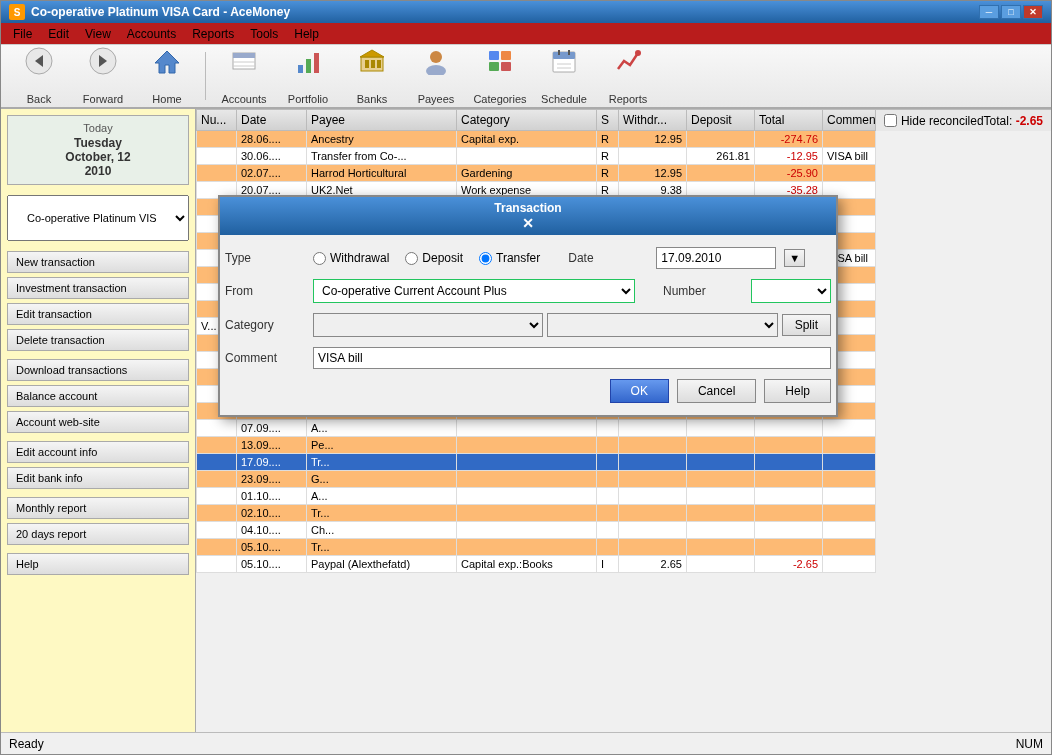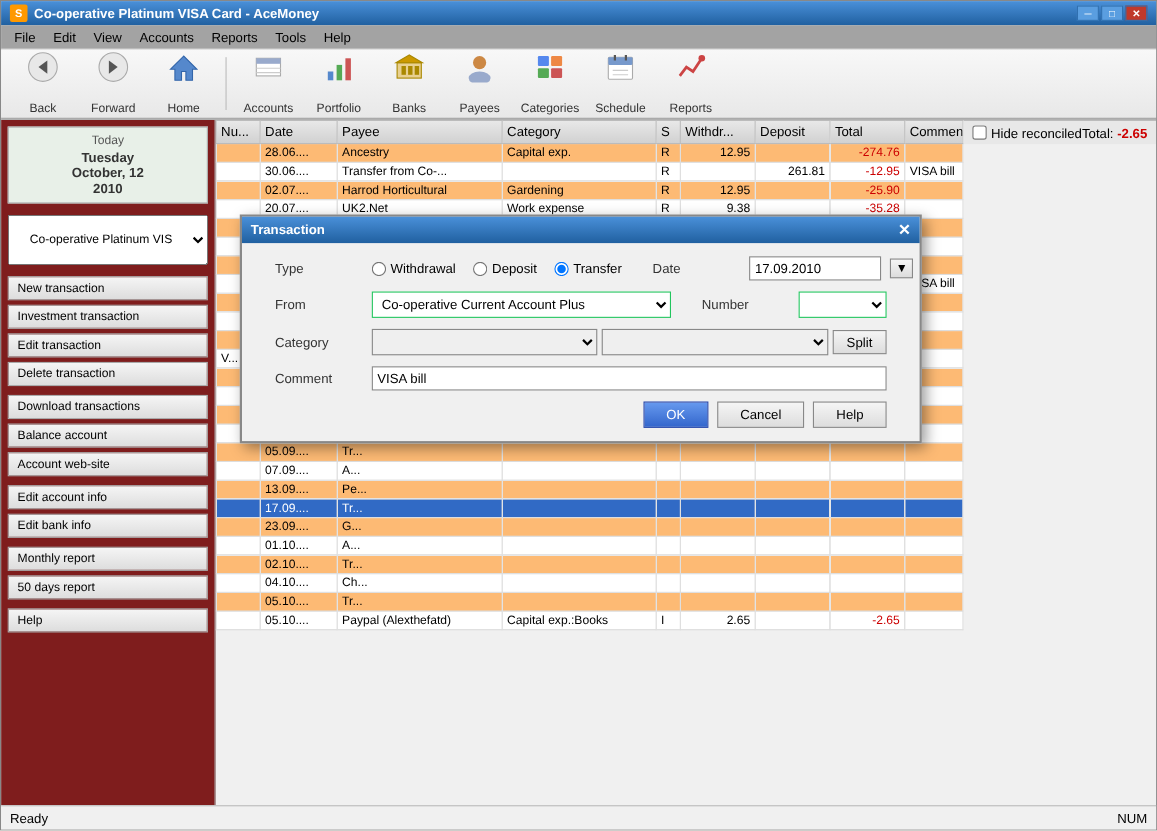--- a/index.html
+++ b/index.html
@@ -8,35 +8,35 @@
     
     .window { width: 1052px; height: 755px; background: #f0f0f0; border: 1px solid #888; display: flex; flex-direction: column; }
     .title-bar { background: linear-gradient(to bottom, #4a90d9, #2060a0); color: white; height: 22px; display: flex; align-items: center; padding: 0 8px; font-size: 12px; font-weight: bold; justify-content: space-between; }
     .title-bar-left { display: flex; align-items: center; gap: 6px; }
     .title-icon { width: 16px; height: 16px; background: #f90; border-radius: 2px; display: flex; align-items: center; justify-content: center; color: white; font-size: 10px; font-weight: bold; }
     .title-controls { display: flex; gap: 2px; }
     .title-btn { width: 20px; height: 14px; background: #5a9ee0; border: 1px solid #3070b0; color: white; font-size: 9px; display: flex; align-items: center; justify-content: center; cursor: pointer; }
     .title-btn.close { background: #c0392b; }
 
     
-    .menu-bar { background: #a3a3a3; height: 22px; display: flex; align-items: center; padding: 0 4px; border-bottom: 1px solid #ccc; }
+    .menu-bar { background: #b91c1c; height: 22px; display: flex; align-items: center; padding: 0 4px; border-bottom: 1px solid #ccc; }
     .menu-item { padding: 2px 8px; cursor: pointer; font-size: 12px; }
 
     
     .toolbar { background: linear-gradient(to bottom, #f8f8f8, #e8e8e8); height: 64px; display: flex; align-items: center; padding: 4px 8px; border-bottom: 2px solid #aaa; gap: 4px; }
     .toolbar-btn { display: flex; flex-direction: column; align-items: center; justify-content: center; width: 60px; height: 56px; cursor: pointer; border: 1px solid transparent; padding: 2px; gap: 18px; }
     .toolbar-icon { width: 32px; height: 32px; display: flex; align-items: center; justify-content: center; font-size: 20px; }
     .toolbar-label { font-size: 11px; text-align: center; color: #333; }
     .toolbar-sep { width: 1px; height: 48px; background: #bbb; margin: 0 4px; }
 
     
     .main-content { display: flex; flex: 1; overflow: hidden; }
 
     
-    .left-panel { width: 195px; background: #7f1d1d; border-right: 1px solid #aaa; display: flex; flex-direction: column; flex-shrink: 0; }
+    .left-panel { width: 195px; background: #fef9c3; border-right: 1px solid #aaa; display: flex; flex-direction: column; flex-shrink: 0; }
     .today-section { background: #e8f0e8; border: 1px solid #aaa; margin: 6px; padding: 6px; text-align: center; }
     .today-label { font-size: 11px; color: #555; }
     .today-date { font-size: 12px; font-weight: bold; color: #333; margin-top: 2px; }
     .account-select { margin: 4px 6px; }
     .account-select select { width: 100%; font-size: 11px; padding: 15px; }
     .left-btn { margin: 2px 6px; padding: 4px 8px; background: linear-gradient(to bottom, #f5f5f5, #ddd); border: 1px solid #aaa; cursor: pointer; text-align: left; font-size: 11px; width: calc(100% - 12px); }
     .left-divider { height: 4px; }
 
     
     .right-panel { flex: 1; display: flex; flex-direction: row; overflow: hidden; }
@@ -54,23 +54,23 @@
 
     
     .status-bar { background: #f0f0f0; border-top: 1px solid #bbb; height: 22px; display: flex; align-items: center; padding: 0 8px; justify-content: space-between; }
     .bottom-bar { background: #e8e8e8; border-top: 1px solid #bbb; height: 22px; display: flex; align-items: center; padding: 0 8px; justify-content: space-between; }
     .hide-reconciled { display: flex; align-items: center; gap: 4px; font-size: 11px; }
     .total-display { font-size: 12px; font-weight: bold; color: #cc0000; }
 
     
     .modal-overlay { position: fixed; top: 0; left: 0; width: 100%; height: 100%; background: rgba(0,0,0,0.3); display: flex; align-items: center; justify-content: center; z-index: 100; }
     .modal { background: #f0f0f0; border: 2px solid #888; width: 620px; box-shadow: 4px 4px 12px rgba(0,0,0,0.4); }
-    .modal-title { background: linear-gradient(to bottom, #4a90d9, #2060a0); color: white; padding: 4px 8px; font-weight: bold; font-size: 12px; display: flex; justify-content: space-between; align-items: center; }
+    .modal-title { background: linear-gradient(to bottom, #4a90d9, #2060a0); color: white; padding: 4px 8px; font-weight: bold; font-size: 12px; display: flex; justify-content: space-between; align-items: center; flex-direction: column; }
     .modal-close { color: white; cursor: pointer; font-weight: bold; font-size: 14px; }
-    .modal-body { padding: 12px 30px; }
+    .modal-body { padding: 12px 5px; }
     .form-row { display: flex; align-items: center; margin-bottom: 10px; gap: 8px; }
     .form-label { width: 80px; font-size: 12px; color: #333; flex-shrink: 0; }
     .radio-group { display: flex; gap: 16px; align-items: center; }
     .radio-item { display: flex; align-items: center; gap: 4px; font-size: 12px; cursor: pointer; }
     .form-select { flex: 1; padding: 3px 4px; font-size: 12px; border: 1px solid #22c55e; background: white; }
     .form-select.highlighted { background: #316ac5; color: white; }
     .form-input { flex: 1; padding: 3px 4px; font-size: 12px; border: 1px solid #888; background: white; }
     .date-input { width: 120px; padding: 3px 4px; font-size: 12px; border: 1px solid #888; }
     .amount-input { width: 80px; padding: 3px 4px; font-size: 12px; border: 1px solid #888; text-align: right; }
     .right-section { display: flex; align-items: center; gap: 8px; margin-left: 20px; }
@@ -244,21 +244,21 @@
       <button class="left-btn">Delete transaction</button>
       <div class="left-divider"></div>
       <button class="left-btn">Download transactions</button>
       <button class="left-btn">Balance account</button>
       <button class="left-btn">Account web-site</button>
       <div class="left-divider"></div>
       <button class="left-btn">Edit account info</button>
       <button class="left-btn">Edit bank info</button>
       <div class="left-divider"></div>
       <button class="left-btn">Monthly report</button>
-      <button class="left-btn">50 days report</button>
+      <button class="left-btn">20 days report</button>
       <div class="left-divider"></div>
       <button class="left-btn">Help</button>
     </div>
 
     <div class="right-panel">
       <div class="transactions-table">
         <table>
           <thead>
             <tr>
               <th style="width:40px">Nu...</th>

